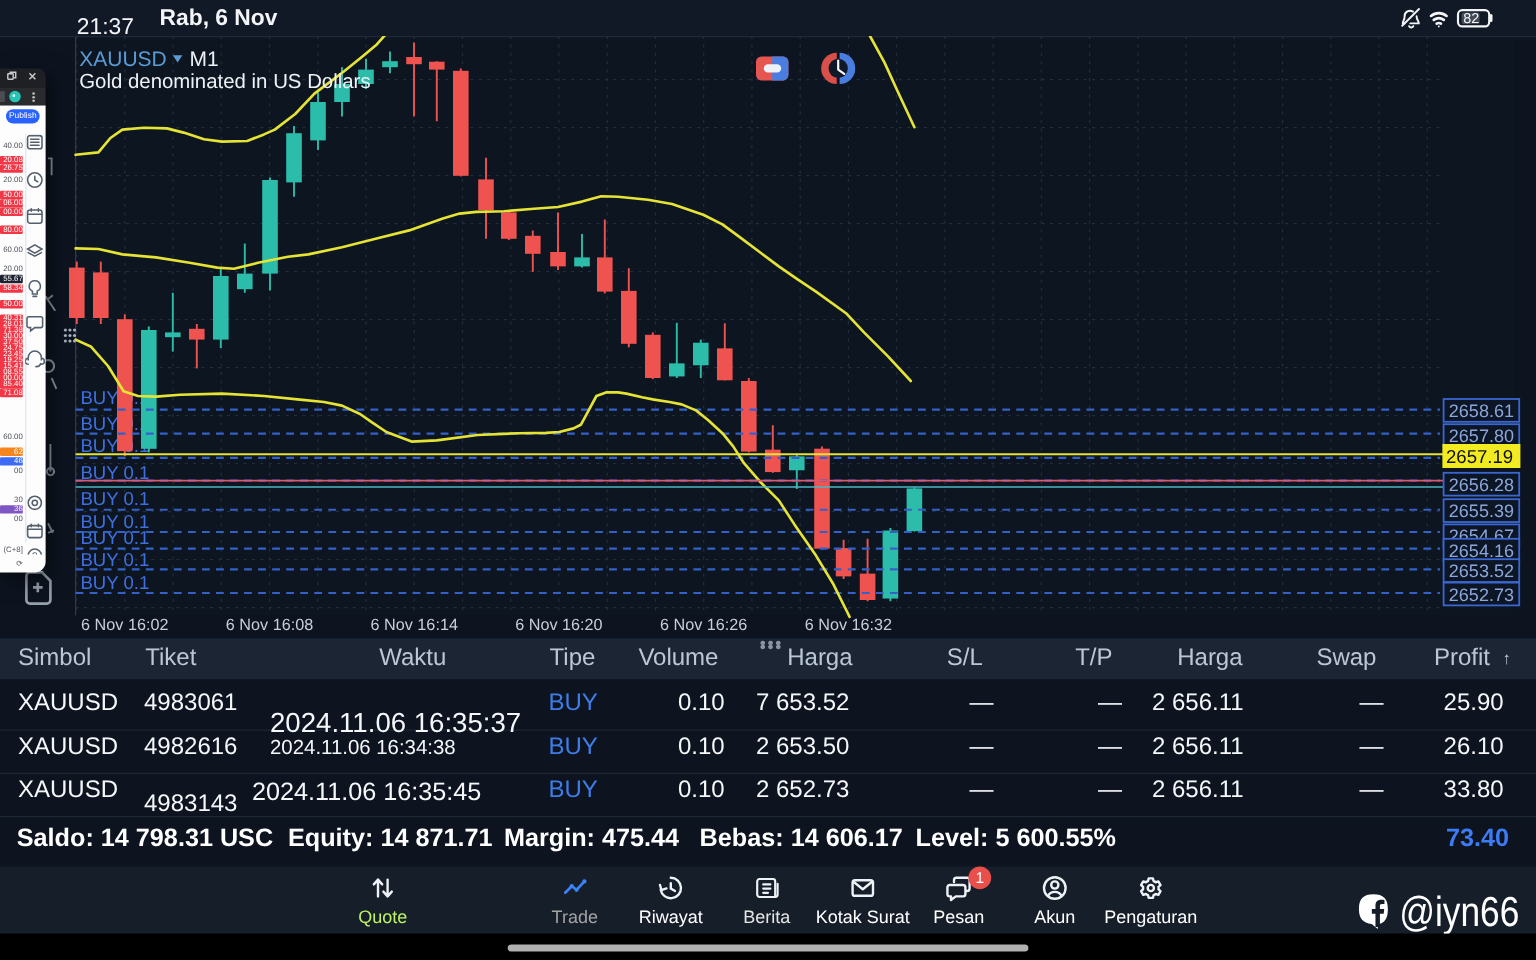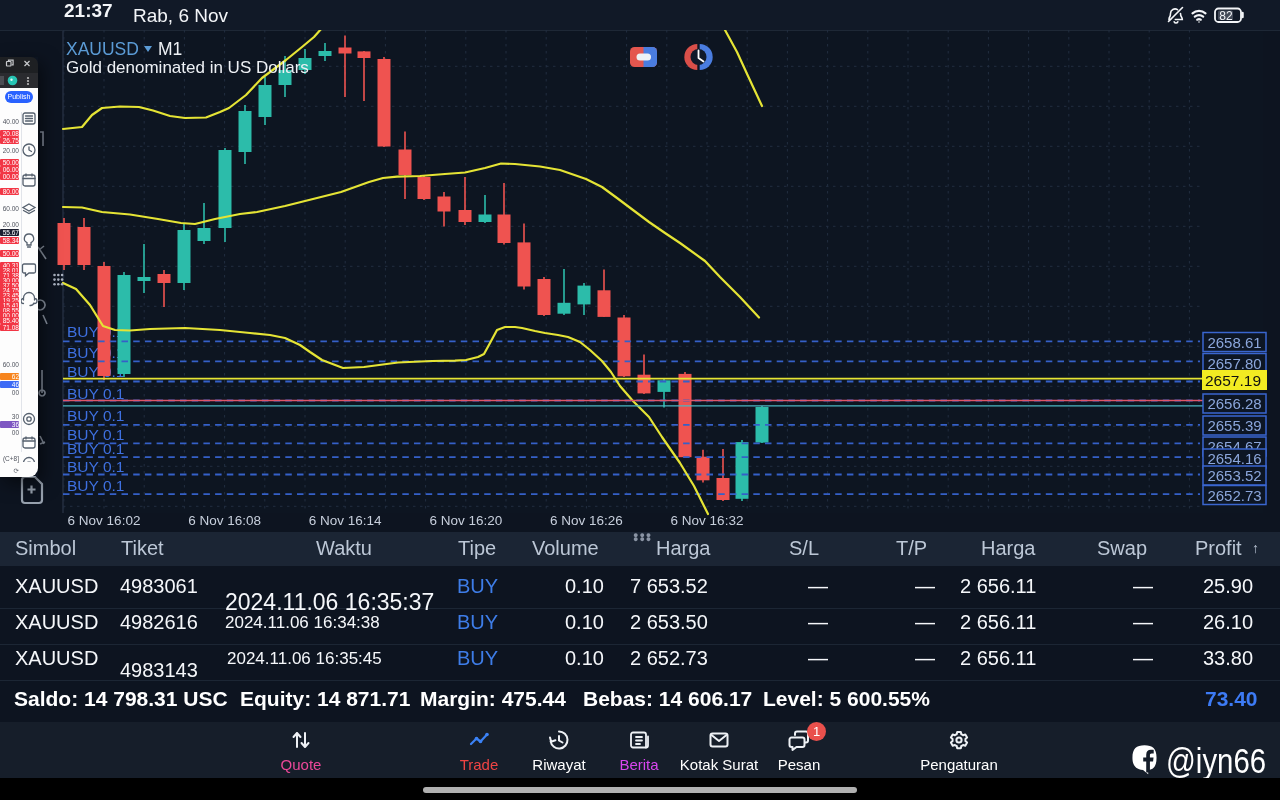--- a/index.html
+++ b/index.html
@@ -13,22 +13,22 @@
 #saldo{position:absolute;left:0;top:687px;width:1280px;height:35px;background:#0d1420;color:#fff;font-size:21px;font-weight:bold}
 #nav{position:absolute;left:0;top:722px;width:1280px;height:56px;background:#161e2a}
 .nv{position:absolute;top:0;width:80px;height:56px;text-align:center;color:#fff}
 .nv .lbl{position:absolute;top:34px;width:100%;font-size:15px}
 .nv svg{position:absolute;left:28px;top:6px}
 #blackbar{position:absolute;left:0;top:778px;width:1280px;height:22px;background:#000}
 #homebar{position:absolute;left:423px;top:787px;width:434px;height:6px;border-radius:3px;background:#b0b0b0}
 </style></head><body>
 <div id="stage">
 <div id="statusbar">
-      <span class="abs" style="left:64px;top:0;font-weight:bold">21:37</span>
-      <span class="abs" style="left:133px;top:5px;font-weight:normal">Rab, 6 Nov</span>
+      <span class="abs" style="left:64px;top:12px;font-weight:normal">21:37</span>
+      <span class="abs" style="left:133px;top:5px;font-weight:bold">Rab, 6 Nov</span>
 <svg class="abs" style="left:1166px;top:5px" width="80" height="20" viewBox="0 0 80 20">
 <g stroke="#f3f5f8" stroke-width="1.6" fill="none" stroke-linecap="round">
 <path d="M4.5,14.5 h-1.5 c0,-3 1.5,-2 1.5,-6 a4.5,4.5 0 0 1 7,-3.8 M14.5,8.5 c0,4 1.8,3 1.8,6 h-7"></path>
 <path d="M8.2,16.8 a2,2 0 0 0 3.6,0"></path>
 <path d="M2.5,16.5 L16.5,2.5"></path>
 </g>
 <g stroke="#f3f5f8" fill="none" stroke-linecap="round">
 <path d="M26.5,8.3 a10,10 0 0 1 13,0" stroke-width="2.2"></path>
 <path d="M28.8,11.6 a7,7 0 0 1 8.4,0" stroke-width="2.2"></path>
 <path d="M31.2,14.7 a3.6,3.6 0 0 1 3.6,0" stroke-width="2.2"></path>
@@ -317,68 +317,68 @@
         <span style="left:630px;top:45px">2 653.50</span>
         <span style="left:808px;top:45px">—</span>
         <span style="left:915px;top:45px">—</span>
         <span style="left:960px;top:45px">2 656.11</span>
         <span style="left:1133px;top:45px">—</span>
         <span style="left:1203px;top:45px">26.10</span>
       </div>
 <div class="row">
         <span style="left:15px;top:81px">XAUUSD</span>
         <span style="left:120px;top:93px">4983143</span>
-        <span style="left:227px;top:83px;font-size:17px">2024.11.06 16:35:45</span>
+        <span style="left:210px;top:83px;font-size:21px">2024.11.06 16:35:45</span>
         <span style="left:457px;top:81px;color:#3e7de8">BUY</span>
         <span style="left:565px;top:81px">0.10</span>
         <span style="left:630px;top:81px">2 652.73</span>
         <span style="left:808px;top:81px">—</span>
         <span style="left:915px;top:81px">—</span>
         <span style="left:960px;top:81px">2 656.11</span>
         <span style="left:1133px;top:81px">—</span>
         <span style="left:1203px;top:81px">33.80</span>
       </div>
     </div>
 <div id="saldo">
       <span class="abs" style="left:14px">Saldo: 14 798.31 USC</span>
       <span class="abs" style="left:240px">Equity: 14 871.71</span>
       <span class="abs" style="left:420px">Margin: 475.44</span>
       <span class="abs" style="left:583px">Bebas: 14 606.17</span>
       <span class="abs" style="left:763px">Level: 5 600.55%</span>
       <span class="abs" style="left:1205px;color:#3d7bf5">73.40</span>
     </div>
 <div id="nav">
-      <div class="nv" style="left:261px;color:#ec4899">
+      <div class="nv" style="left:279px;color:#bef264">
         <svg width="24" height="24" viewBox="0 0 24 24">
           <path d="M8,19 V6 M8,5 l-3.5,4 M8,5 l3.5,4 M16,5 v13 M16,19 l-3.5,-4 M16,19 l3.5,-4" stroke="#eef1f5" stroke-width="2" fill="none" stroke-linecap="round" stroke-linejoin="round"></path>
         </svg>
         <div class="lbl">Quote</div>
       </div>
-<div class="nv" style="left:439px;color:#ef4444">
+<div class="nv" style="left:439px;color:#a3a3a3">
         <svg width="24" height="24" viewBox="0 0 24 24">
           <g stroke="#3b82f6" stroke-width="2.2" fill="none" stroke-linecap="round" stroke-linejoin="round">
             <path d="M4,16 L9.5,10.5 L13.5,13.5 L20,6.5"></path>
           </g>
           <circle cx="9.5" cy="10.5" r="1.8" fill="#3b82f6"></circle>
           <circle cx="13.5" cy="13.5" r="1.8" fill="#3b82f6"></circle>
           <circle cx="20" cy="6.5" r="1.8" fill="#3b82f6"></circle>
         </svg>
         <div class="lbl">Trade</div>
       </div>
 <div class="nv" style="left:519px;color:#fff">
         <svg width="24" height="24" viewBox="0 0 24 24">
           <g stroke="#eef1f5" stroke-width="2" fill="none" stroke-linecap="round">
             <path d="M12,3.5 a8.5,8.5 0 1 1 -8.4,9.9"></path>
             <path d="M3,9.5 l1.2,4.2 4.2,-1.4"></path>
             <path d="M12,8 v4.5 l3.5,2"></path>
           </g>
         </svg>
         <div class="lbl">Riwayat</div>
       </div>
-<div class="nv" style="left:599px;color:#d946ef">
+<div class="nv" style="left:599px;color:#e5e5e5">
         <svg width="24" height="24" viewBox="0 0 24 24">
           <g stroke="#eef1f5" stroke-width="1.8" fill="none" stroke-linecap="round" stroke-linejoin="round">
             <path d="M7,4.5 h10 a2,2 0 0 1 2,2 v13 h-13 a2,2 0 0 1 -2,-2 v-11 a2,2 0 0 1 2,-2 z"></path>
             <path d="M19,19.5 a2,2 0 0 0 2,-2 v-9"></path>
             <path d="M9,9 h6 M9,12.5 h6 M9,16 h4"></path>
           </g>
         </svg>
         <div class="lbl">Berita</div>
       </div>
 <div class="nv" style="left:679px;color:#fff">
@@ -391,20 +391,30 @@
         <div class="lbl">Kotak Surat</div>
       </div>
 <div class="nv" style="left:759px;color:#fff">
         <svg width="24" height="24" viewBox="0 0 24 24">
           <g stroke="#eef1f5" stroke-width="2" fill="none" stroke-linecap="round" stroke-linejoin="round">
             <path d="M8,7 v-1.5 a2,2 0 0 1 2,-2 h9 a2,2 0 0 1 2,2 v7 a2,2 0 0 1 -2,2 h-1"></path>
             <path d="M4.5,9.5 h11 a2,2 0 0 1 2,2 v5.5 a2,2 0 0 1 -2,2 h-6 l-4,3 v-3 h-1 a2,2 0 0 1 -2,-2 v-5.5 a2,2 0 0 1 2,-2 z"></path>
           </g>
         </svg>
         <div class="lbl">Pesan</div>
+      </div>
+<div class="nv" style="left:839px;color:#fff">
+        <svg width="24" height="24" viewBox="0 0 24 24">
+          <g stroke="#eef1f5" stroke-width="2" fill="none" stroke-linecap="round">
+            <circle cx="12" cy="12" r="9"></circle>
+            <circle cx="12" cy="9.5" r="3"></circle>
+            <path d="M6.5,18.3 a6.5,6.5 0 0 1 11,0"></path>
+          </g>
+        </svg>
+        <div class="lbl">Akun</div>
       </div>
 <div class="nv" style="left:919px;color:#fff">
         <svg width="24" height="24" viewBox="0 0 24 24">
           <g stroke="#eef1f5" stroke-width="2" fill="none" stroke-linejoin="round">
             <path d="M10.2,4 h3.6 l0.5,2.2 a6,6 0 0 1 1.8,1 l2.2,-0.7 1.8,3.1 -1.7,1.5 a6,6 0 0 1 0,2 l1.7,1.5 -1.8,3.1 -2.2,-0.7 a6,6 0 0 1 -1.8,1 l-0.5,2.2 h-3.6 l-0.5,-2.2 a6,6 0 0 1 -1.8,-1 l-2.2,0.7 -1.8,-3.1 1.7,-1.5 a6,6 0 0 1 0,-2 l-1.7,-1.5 1.8,-3.1 2.2,0.7 a6,6 0 0 1 1.8,-1 z"></path>
             <circle cx="12" cy="12" r="2.6"></circle>
           </g>
         </svg>
         <div class="lbl">Pengaturan</div>
       </div>

